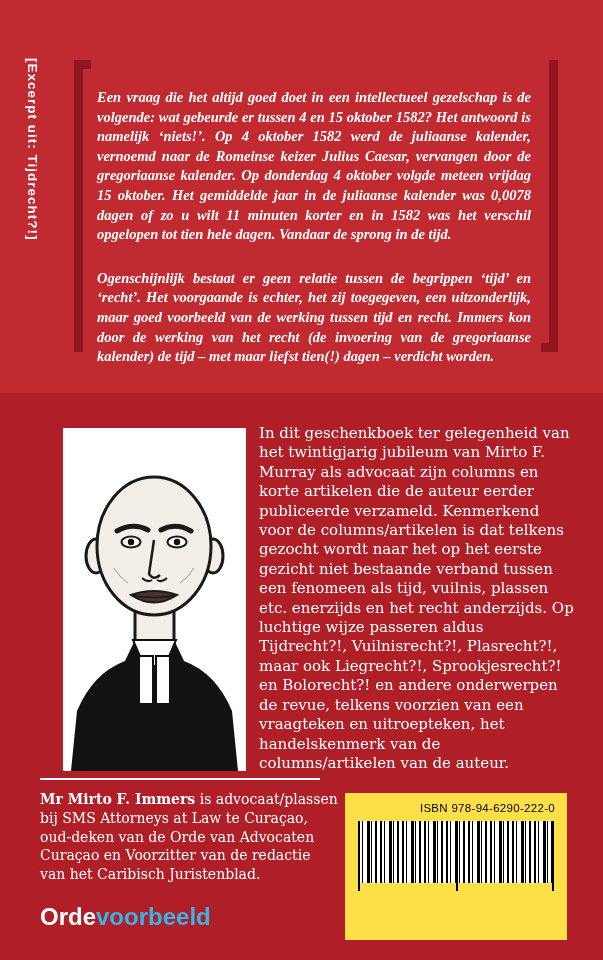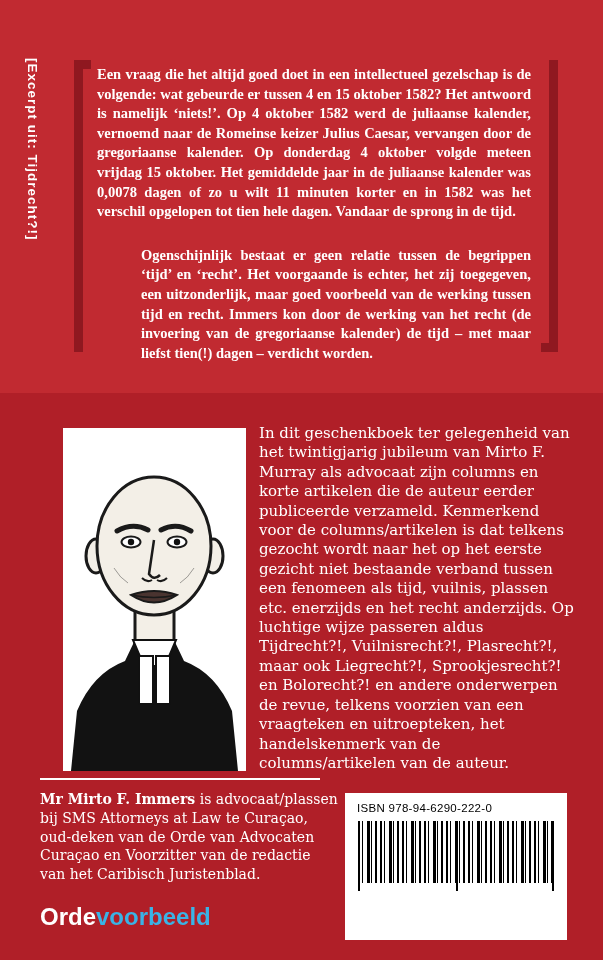--- a/index.html
+++ b/index.html
@@ -20,28 +20,28 @@
     writing-mode:vertical-rl;
     font-family:"Liberation Sans",sans-serif;
     font-weight:bold;font-size:13.5px;letter-spacing:1px;
     color:var(--text-white,#fff);
     white-space:nowrap;
   }
   .quote-mark{position:absolute;box-sizing:border-box;width:17px;height:292px;top:60px;}
   .qm-left{left:74px;border-left:9px solid var(--bracket-red,#8f1820);border-top:9px solid var(--bracket-red,#8f1820);}
   .qm-right{left:541px;border-right:9px solid var(--bracket-red,#8f1820);border-bottom:9px solid var(--bracket-red,#8f1820);}
   .quote-text{
-    position:absolute;left:97px;top:65px;width:434px;
+    position:absolute;left:97px;top:88px;width:434px;
     color:var(--text-white,#fff);
-    font-weight:bold;
+    font-style:italic;font-weight:bold;
     font-size:14.5px;line-height:19.6px;
     text-align:justify;
   }
   .quote-text p{margin:0;}
-  .quote-text p + p{margin-top:24px;margin-left:44px;}
+  .quote-text p + p{margin-top:24px;}
 
   
   .main-section{
     position:absolute;left:0;top:400px;width:603px;height:716px;
     background:var(--main-bg,#b01f28);
   }
   .portrait-panel{
     position:absolute;left:63px;top:28px;width:183px;height:343px;
     background:#ffffff;
   }
@@ -68,23 +68,23 @@
   .publisher-logo{
     position:absolute;left:40px;top:503px;
     font-family:"Liberation Sans",sans-serif;
     font-weight:bold;font-size:24px;letter-spacing:0;
   }
   .publisher-logo .boom{color:var(--text-white,#fff);}
   .publisher-logo .juridisch{color:var(--accent-blue,#3ab3e6);}
 
   .barcode-box{
     position:absolute;left:345px;top:393px;width:222px;height:147px;
-    background:#ffffff;box-sizing:border-box;
+    background:#fde047;box-sizing:border-box;
     padding:9px 12px 6px;
-    text-align:left;
+    text-align:right;
   }
   .isbn{
     font-family:"Liberation Sans",sans-serif;
     font-size:11.5px;color:#000;letter-spacing:.3px;
   }
   .bars{
     position:relative;width:196px;height:62px;margin:7px auto 0;
     background-image:repeating-linear-gradient(to right,
       #000 0px,#000 2px,
       #fff 2px,#fff 4px,

